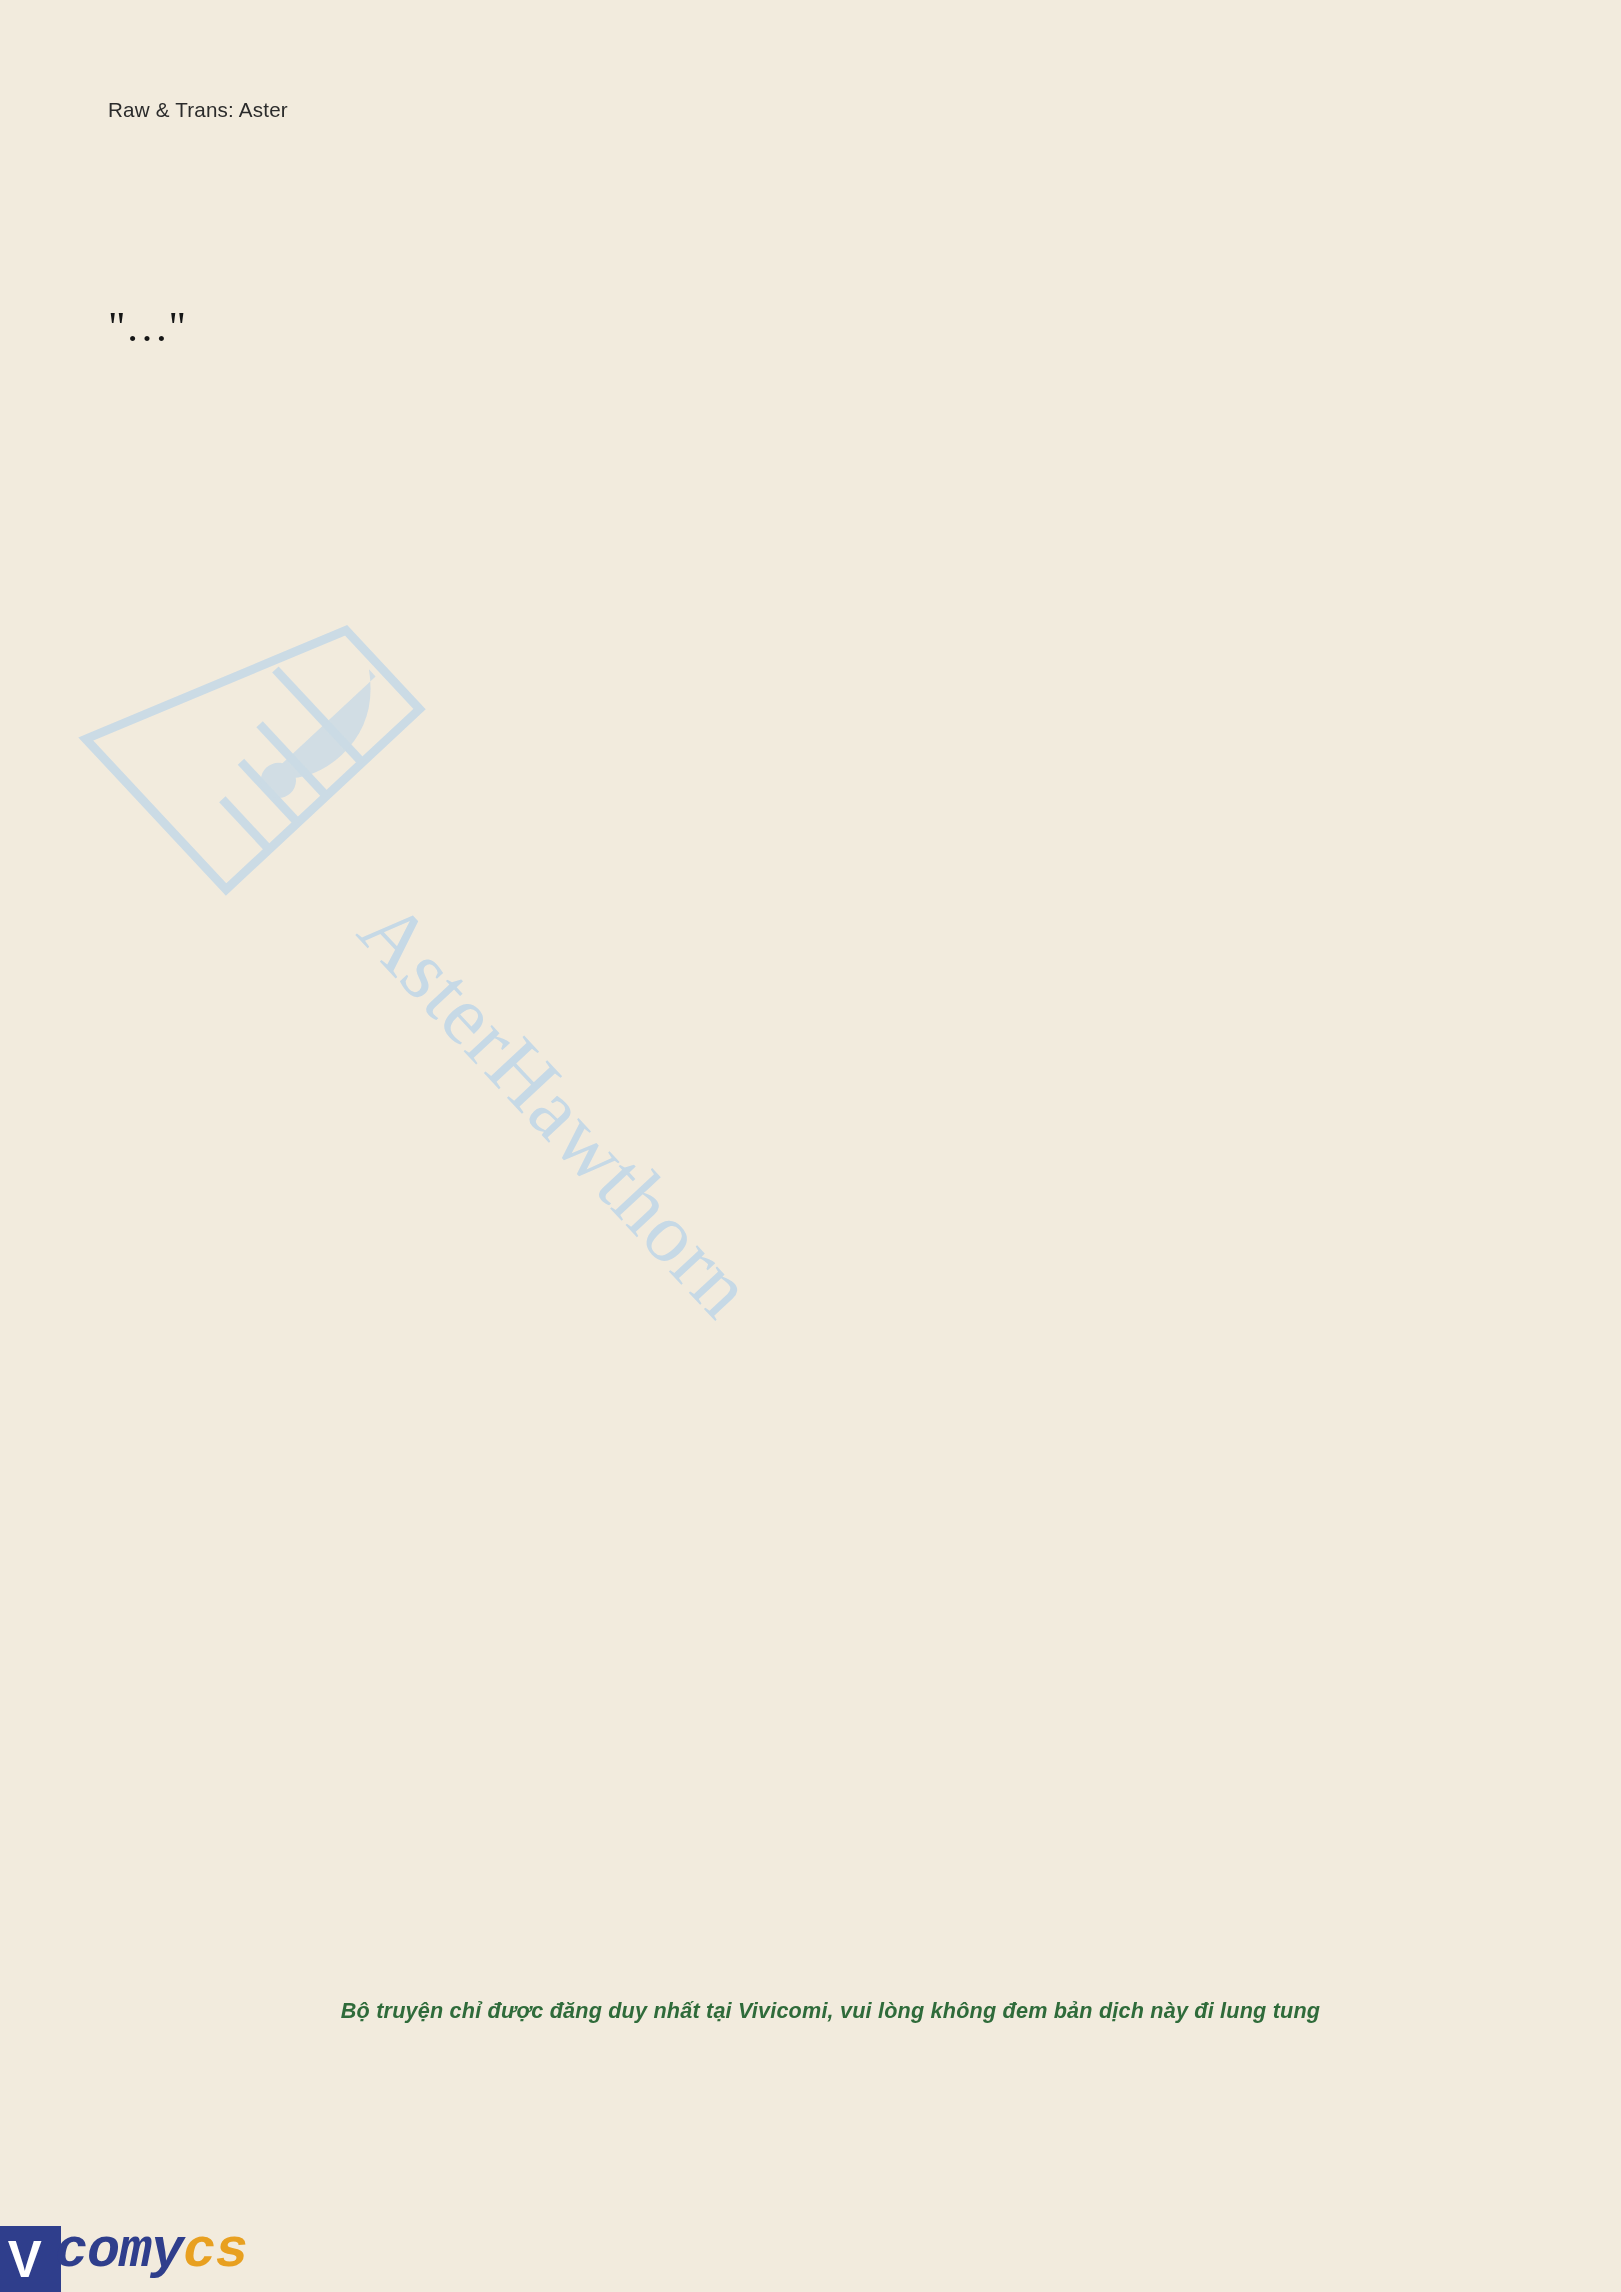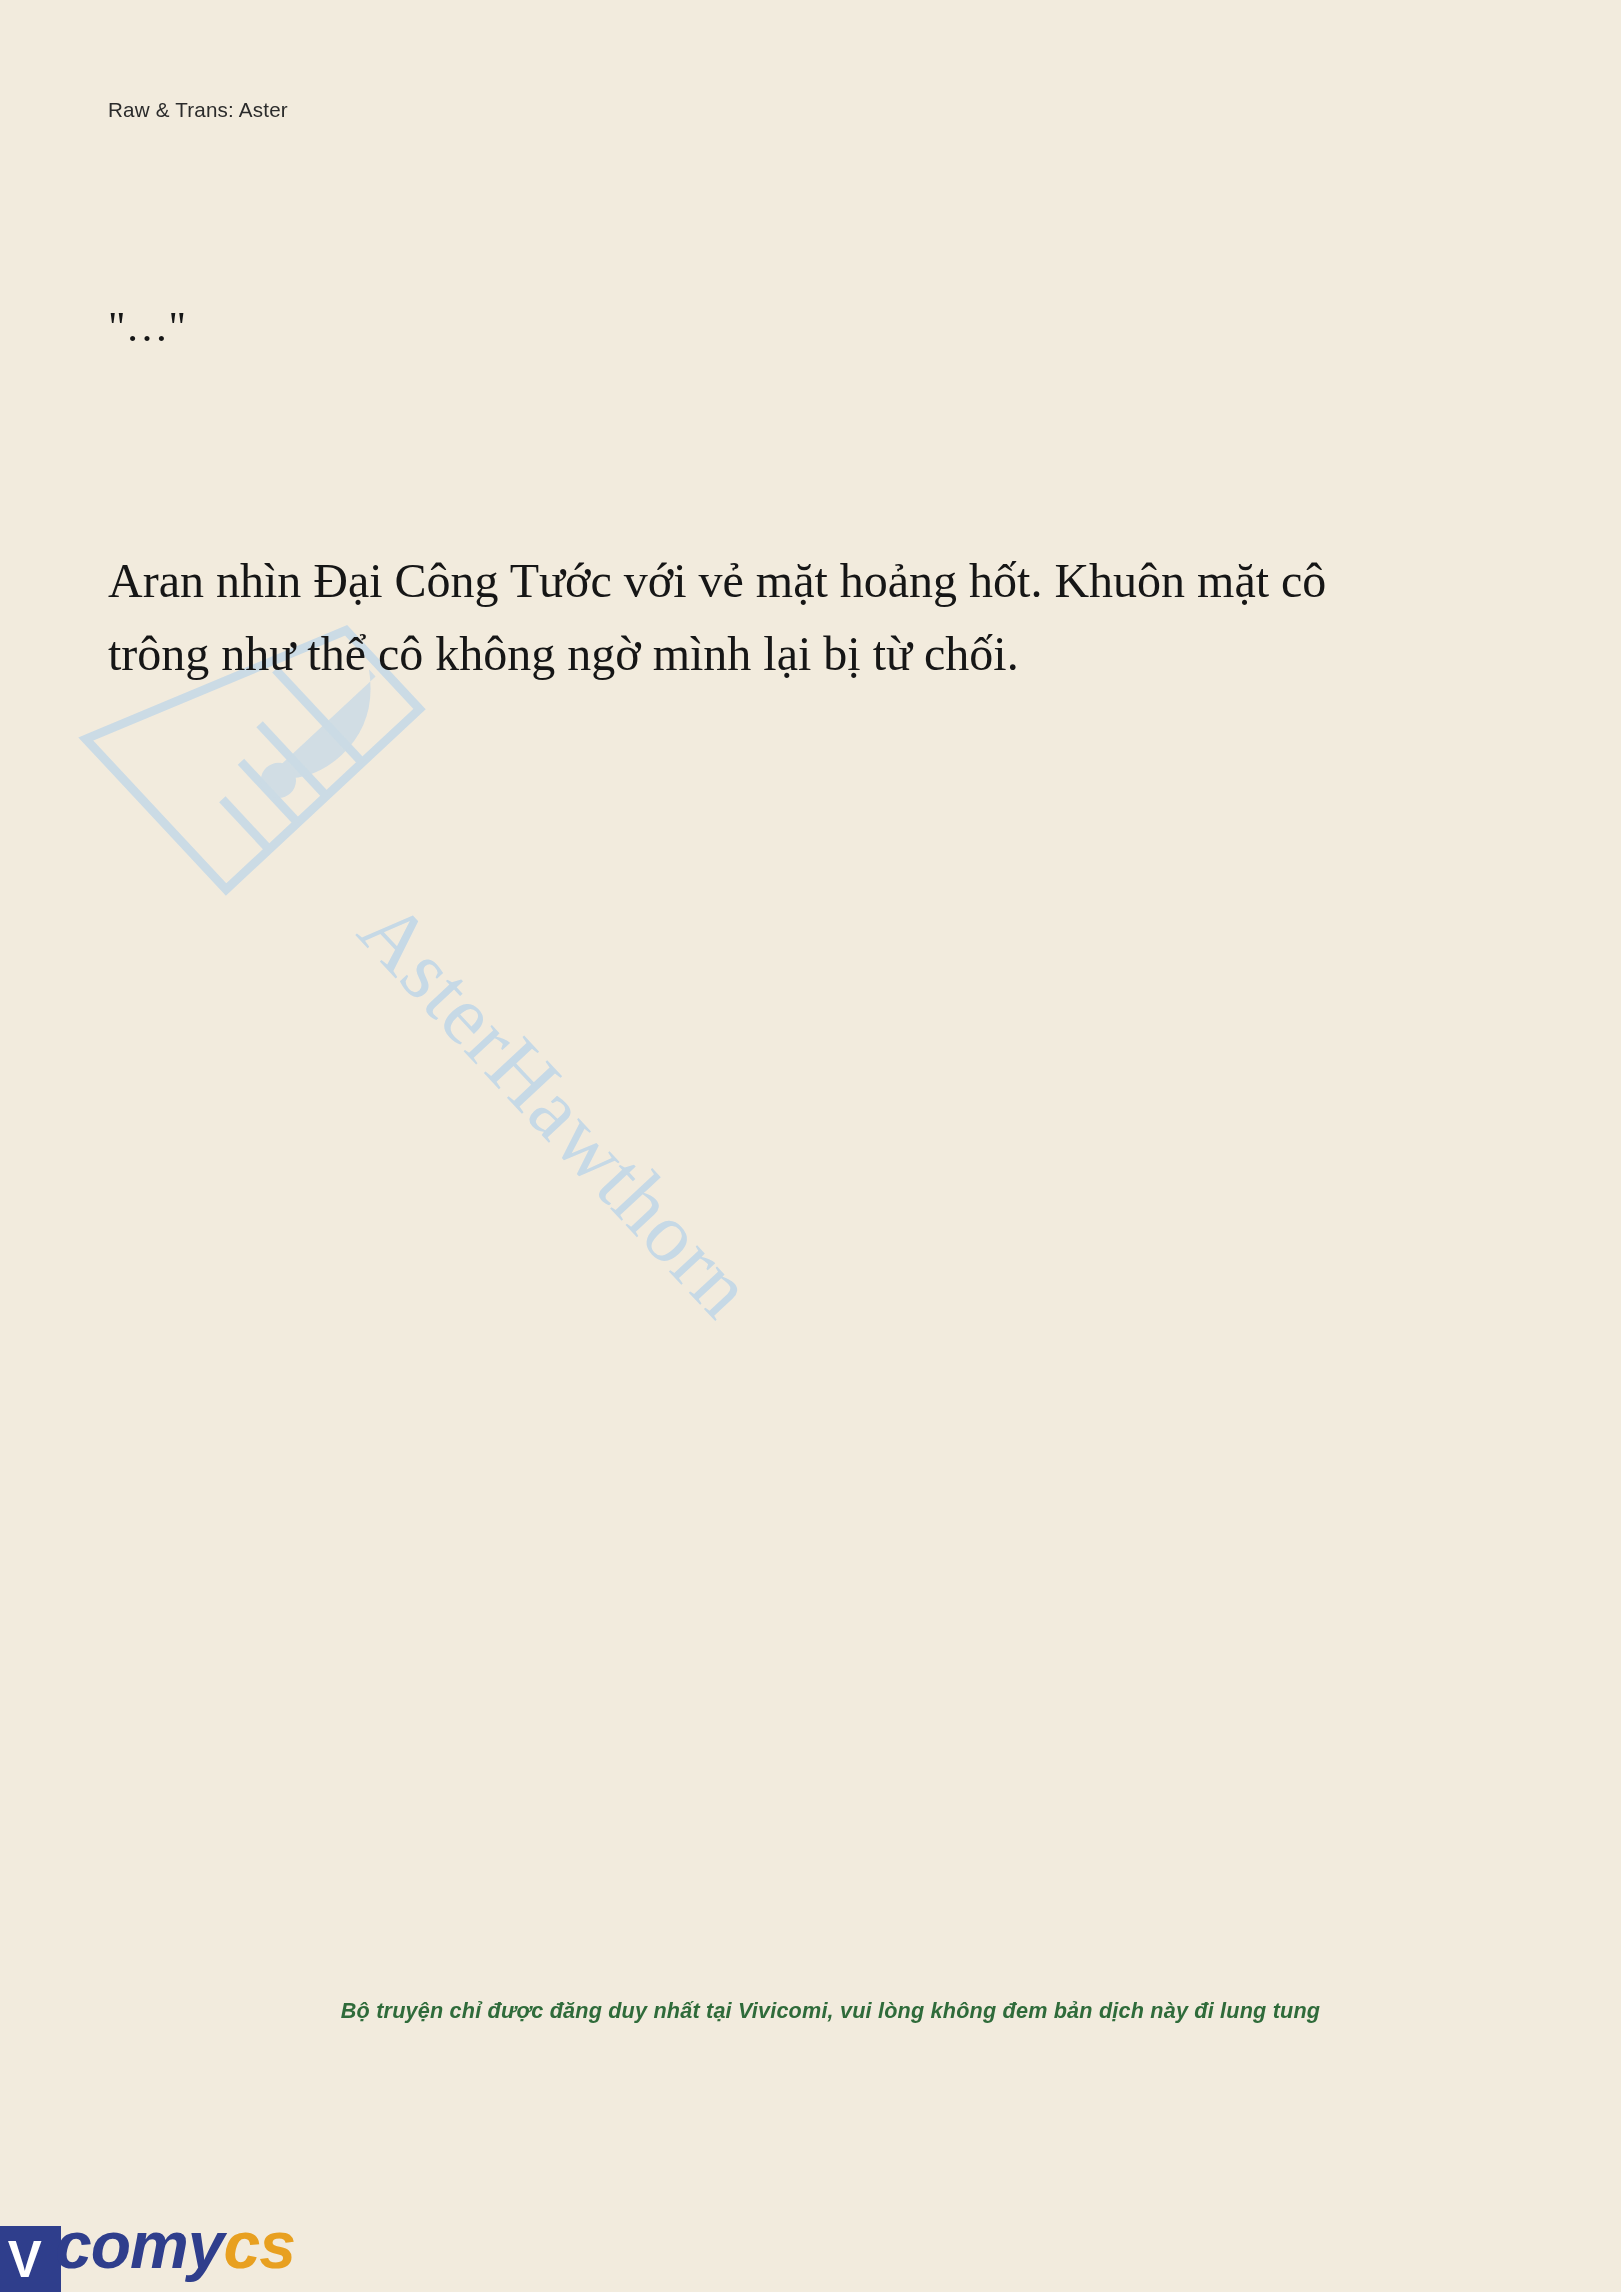--- a/index.html
+++ b/index.html
@@ -134,24 +134,24 @@
     font-family: "Liberation Sans", sans-serif;
     font-weight: bold;
     font-size: 51px;
     color: #ffffff;
     line-height: 1;
   }
   .brand-text {
     position: absolute;
     left: 55px;
     bottom: 9.8px;
-    font-family: Liberation Sans, sans-serif;
+    font-family: Liberation Mono, monospace;
     font-weight: bold;
     font-style: italic;
-    font-size: 66px;
+    font-size: 55px;
     color: #2f3e8c;
     letter-spacing: -1px;
   }
   .brand-text .accent { color: #e8a020; }
 </style>
 </head>
 <body>
 
 <div class="page">
 
@@ -169,21 +169,20 @@
       <g fill="#bfd6e8" opacity="0.85">
         <path d="M185 40 q45 30 45 80 q0 45 -35 70 l0 -150 z"></path>
         <circle cx="205" cy="185" r="18"></circle>
       </g>
     </svg>
     <div class="wm-text">AsterHawthorn</div>
   </div>
 
   <div class="content">
     <p class="para ellipsis">"…"</p>
-    <p class="para p3">Aran nhìn Đại Công Tước với vẻ mặt hoảng hốt. Khuôn mặt cô trông như thể cô không ngờ mình lại bị từ chối.</p>
   </div>
 
   <div class="footer-note">
     <div>Bộ truyện chỉ được đăng duy nhất tại Vivicomi, vui lòng không đem bản dịch này đi lung tung</div>
   </div>
 
   <div class="brand">
     <div class="brand-box"></div>
     <div class="brand-v">V</div>
     <div class="brand-text"><span>comy</span><span class="accent">cs</span></div>

